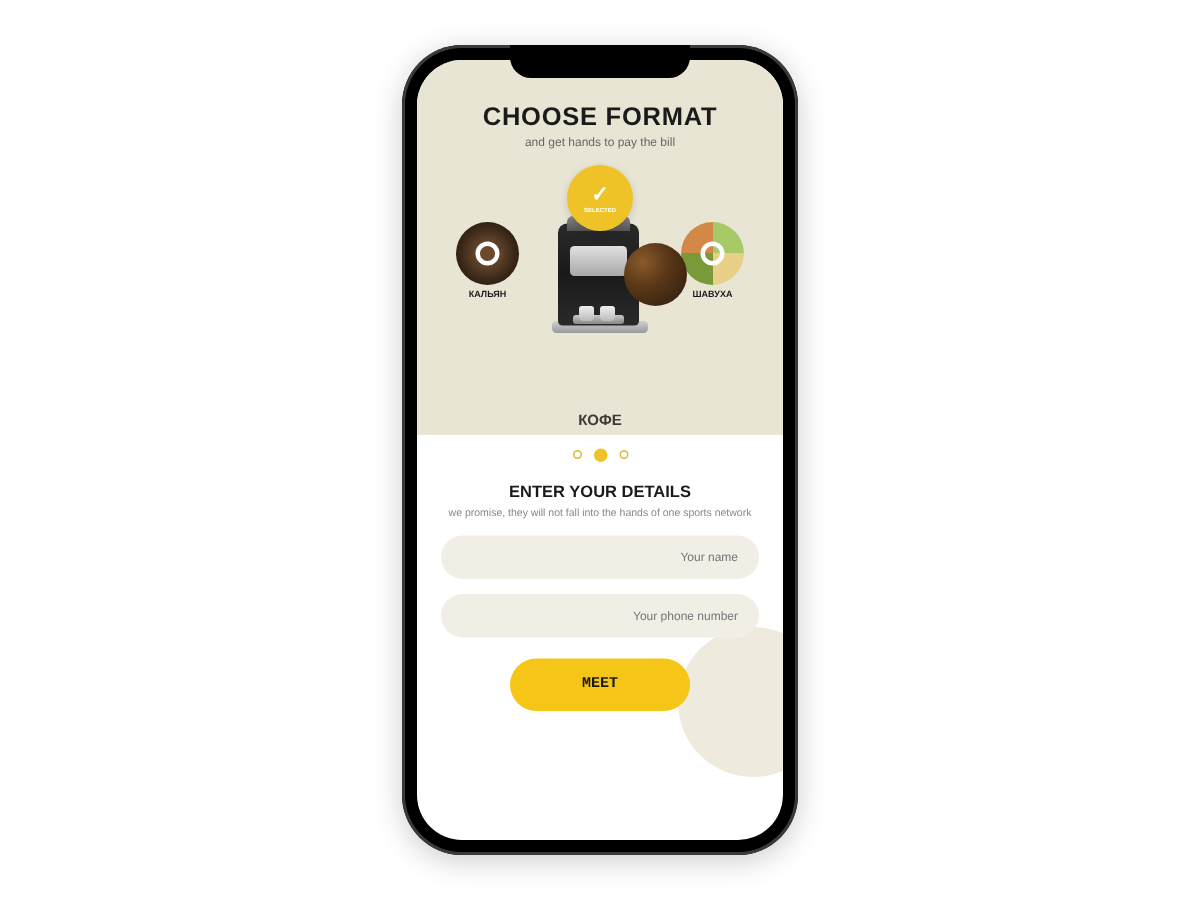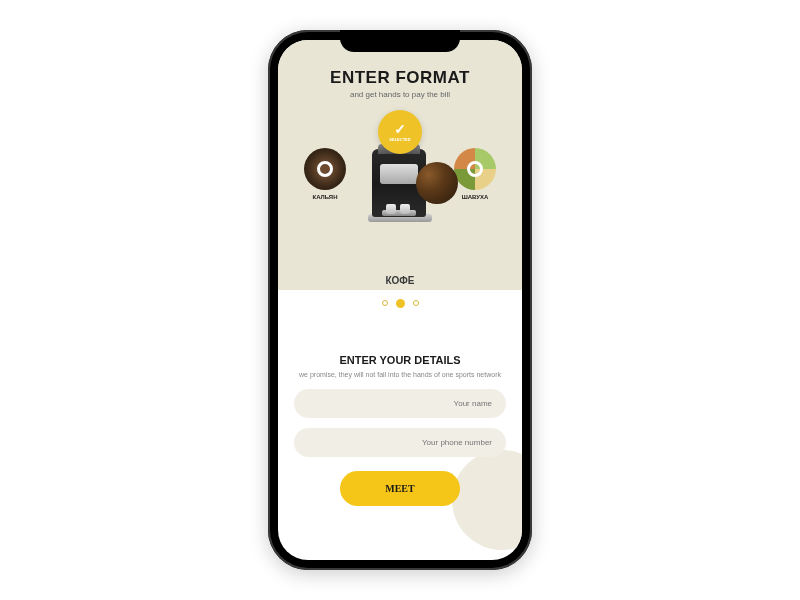--- a/index.html
+++ b/index.html
@@ -254,21 +254,20 @@
   background: #eeeade;
   border-radius: 50%;
   z-index: 0;
 }
 .form-title {
   font-size: 11px;
   font-weight: 900;
   color: #1a1a1a;
   position: relative;
   z-index: 1;
-  margin-top: 32px;
 }
 .form-sub {
   font-size: 7px;
   color: #888;
   margin-top: 4px;
   line-height: 1.4;
   position: relative;
   z-index: 1;
 }
 .field {
@@ -293,32 +292,32 @@
   border-radius: 20px;
   padding: 12px 0;
   font-size: 10px;
   font-weight: 900;
   color: #1a1a1a;
   position: relative;
   z-index: 1;
   border: none;
   cursor: pointer;
   display: block;
-  font-family: Liberation Serif, serif;
+  font-family: Liberation Mono, monospace;
 }
 </style>
 </head>
 <body>
 
 <div class="phone">
   <div class="notch"></div>
   <div class="screen">
 
     <div class="top-section">
-      <div class="title">ENTER FORMAT</div>
+      <div class="title">CHOOSE FORMAT</div>
       <div class="subtitle">and get hands to pay the bill</div>
 
       <div class="formats">
         <div class="format-item format-side">
           <div class="circle circle-left">
             <div class="ring"></div>
           </div>
           <div class="format-label">КАЛЬЯН</div>
         </div>
 

